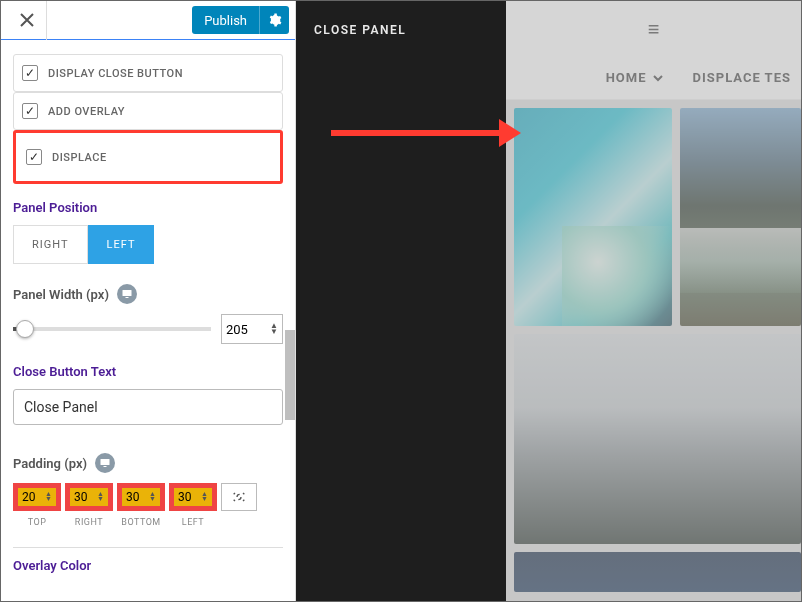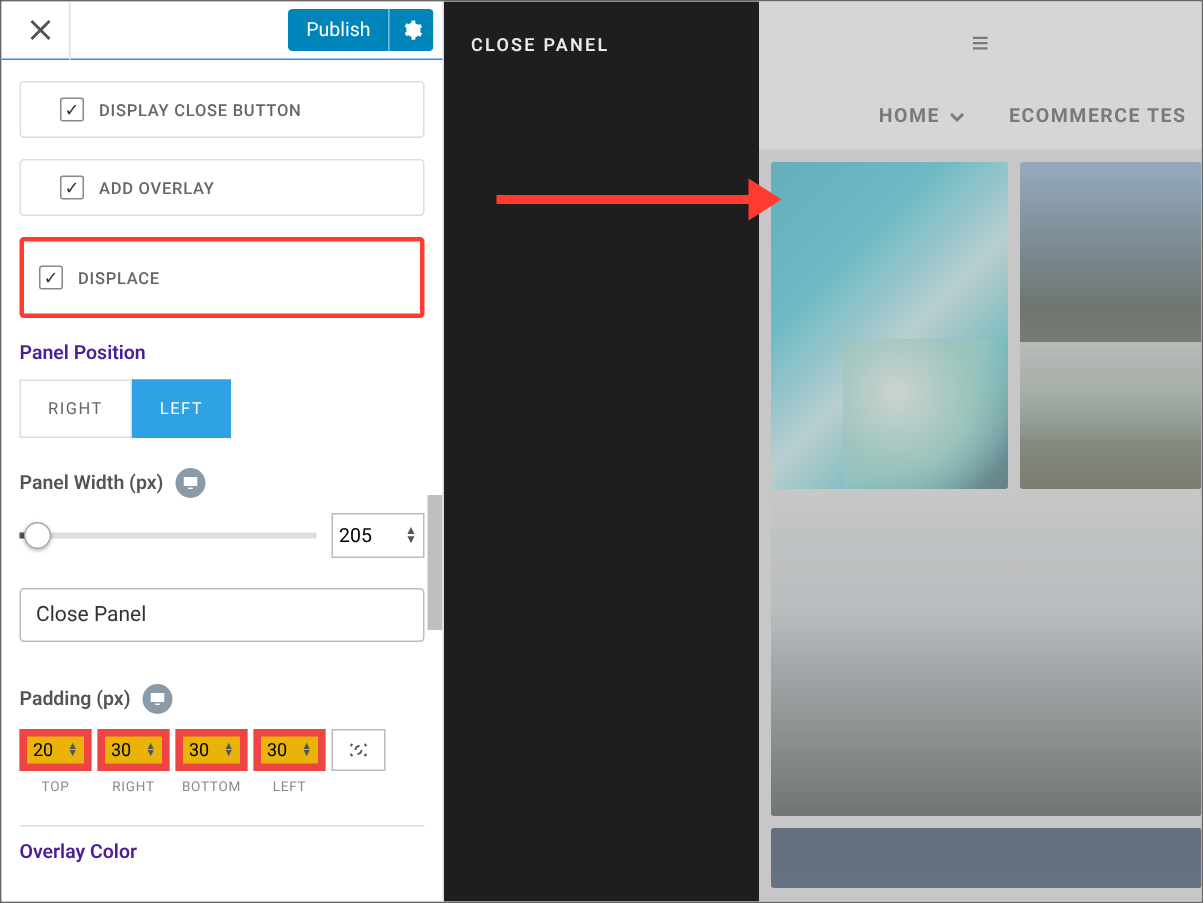--- a/index.html
+++ b/index.html
@@ -7,21 +7,21 @@
   .app { display:flex; width:100%; height:100%; }
   
   .sidebar { width:295px; height:100%; border-right:1px solid #ddd; display:flex; flex-direction:column; background:#fff; position:relative; }
   .topbar { height:39px; border-bottom:1px solid #3b82f6; display:flex; align-items:center; justify-content:space-between; padding:0 6px; }
   .close-x { width:40px; height:40px; display:flex; align-items:center; justify-content:center; color:#555; cursor:pointer; font-size:18px; border-right:1px solid #ddd;}
   .publish-group { display:flex; align-items:center; }
   .publish-btn { background:#0085ba; color:#fff; border:none; height:28px; padding:0 12px; font-size:13px; cursor:pointer; border-radius:3px 0 0 3px;}
   .gear-btn { background:#0085ba; color:#fff; border:none; height:28px; width:30px; display:flex; align-items:center; justify-content:center; cursor:pointer; border-left:1px solid rgba(255,255,255,.3); border-radius:0 3px 3px 0;}
   .gear-btn svg { width:14px; height:14px; fill:#fff; }
   .scroll { flex:1; overflow:hidden; padding:14px 12px 0 12px; position:relative; }
-  .cbx-box { border:1px solid #ddd; border-radius:3px; padding:10px 26px; display:flex; align-items:center; gap:10px; margin-bottom:14px; background:#fff; cursor:pointer;}
+  .cbx-box { border:1px solid #ddd; border-radius:3px; padding:10px 8px; display:flex; align-items:center; gap:10px; background:#fff; cursor:pointer;}
   .cbx-box.highlight { border:3px solid #ff3b30; padding:16px 10px; margin-bottom:16px;}
   .cbx { width:16px; height:16px; border:1px solid #888; background:#fff; display:flex; align-items:center; justify-content:center; border-radius:2px;}
   .cbx.checked::after { content:"✓"; font-size:12px; color:#333; line-height:1;}
   .cbx-label { font-size:11px; letter-spacing:.5px; color:#666; text-transform:uppercase; font-weight:500;}
   .section-label { font-size:13px; color:#4c1d95; font-weight:600; margin:8px 0 10px; }
   .seggroup { display:flex; margin-bottom:20px;}
   .seg { flex:0 0 auto; padding:12px 18px; border:1px solid #ddd; font-size:11px; letter-spacing:1px; color:#666; cursor:pointer; text-transform:uppercase; background:#fff;}
   .seg.active { background:#2ea2e5; color:#fff; border-color:#2ea2e5;}
   .label-row { display:flex; align-items:center; gap:8px; margin:10px 0 10px;}
   .label-row .sl { font-size:13px; color:#555; font-weight:600;}
@@ -131,20 +131,21 @@
         </div>
         <div class="numbox">
           <span>205</span>
           <div class="spin">
               <span>▲</span>
               <span>▼</span>
             </div>
         </div>
       </div>
 
+      <div class="section-label">Close Button Text</div>
       <input class="text-input" value="Close Panel" style="">
 
       <div class="label-row">
         <div class="sl">Padding (px)</div>
         <div class="badge">
           <svg viewBox="0 0 24 24">
               <rect x="3" y="4" width="18" height="12" rx="1"></rect>
               <rect x="9" y="18" width="6" height="2"></rect>
             </svg>
         </div>
@@ -207,21 +208,21 @@
         <div class="site-header">
           <span class="hb">≡</span>
         </div>
         <div class="site-nav">
           <div class="nav-item">
             <span>HOME</span>
             <svg width="10" height="10" viewBox="0 0 10 10">
                 <path d="M1 3l4 4 4-4" stroke="#333" stroke-width="2" fill="none"></path>
               </svg>
           </div>
-          <div class="nav-item">ECOMMERCE TES</div>
+          <div class="nav-item">DISPLACE TES</div>
         </div>
         <div class="gallery">
           <div class="gimg g1"></div>
           <div class="gimg g2"></div>
           <div class="gimg g3"></div>
           <div class="gimg g4"></div>
         </div>
       </div>
       <div class="overlay-bg"></div>
     </div>

